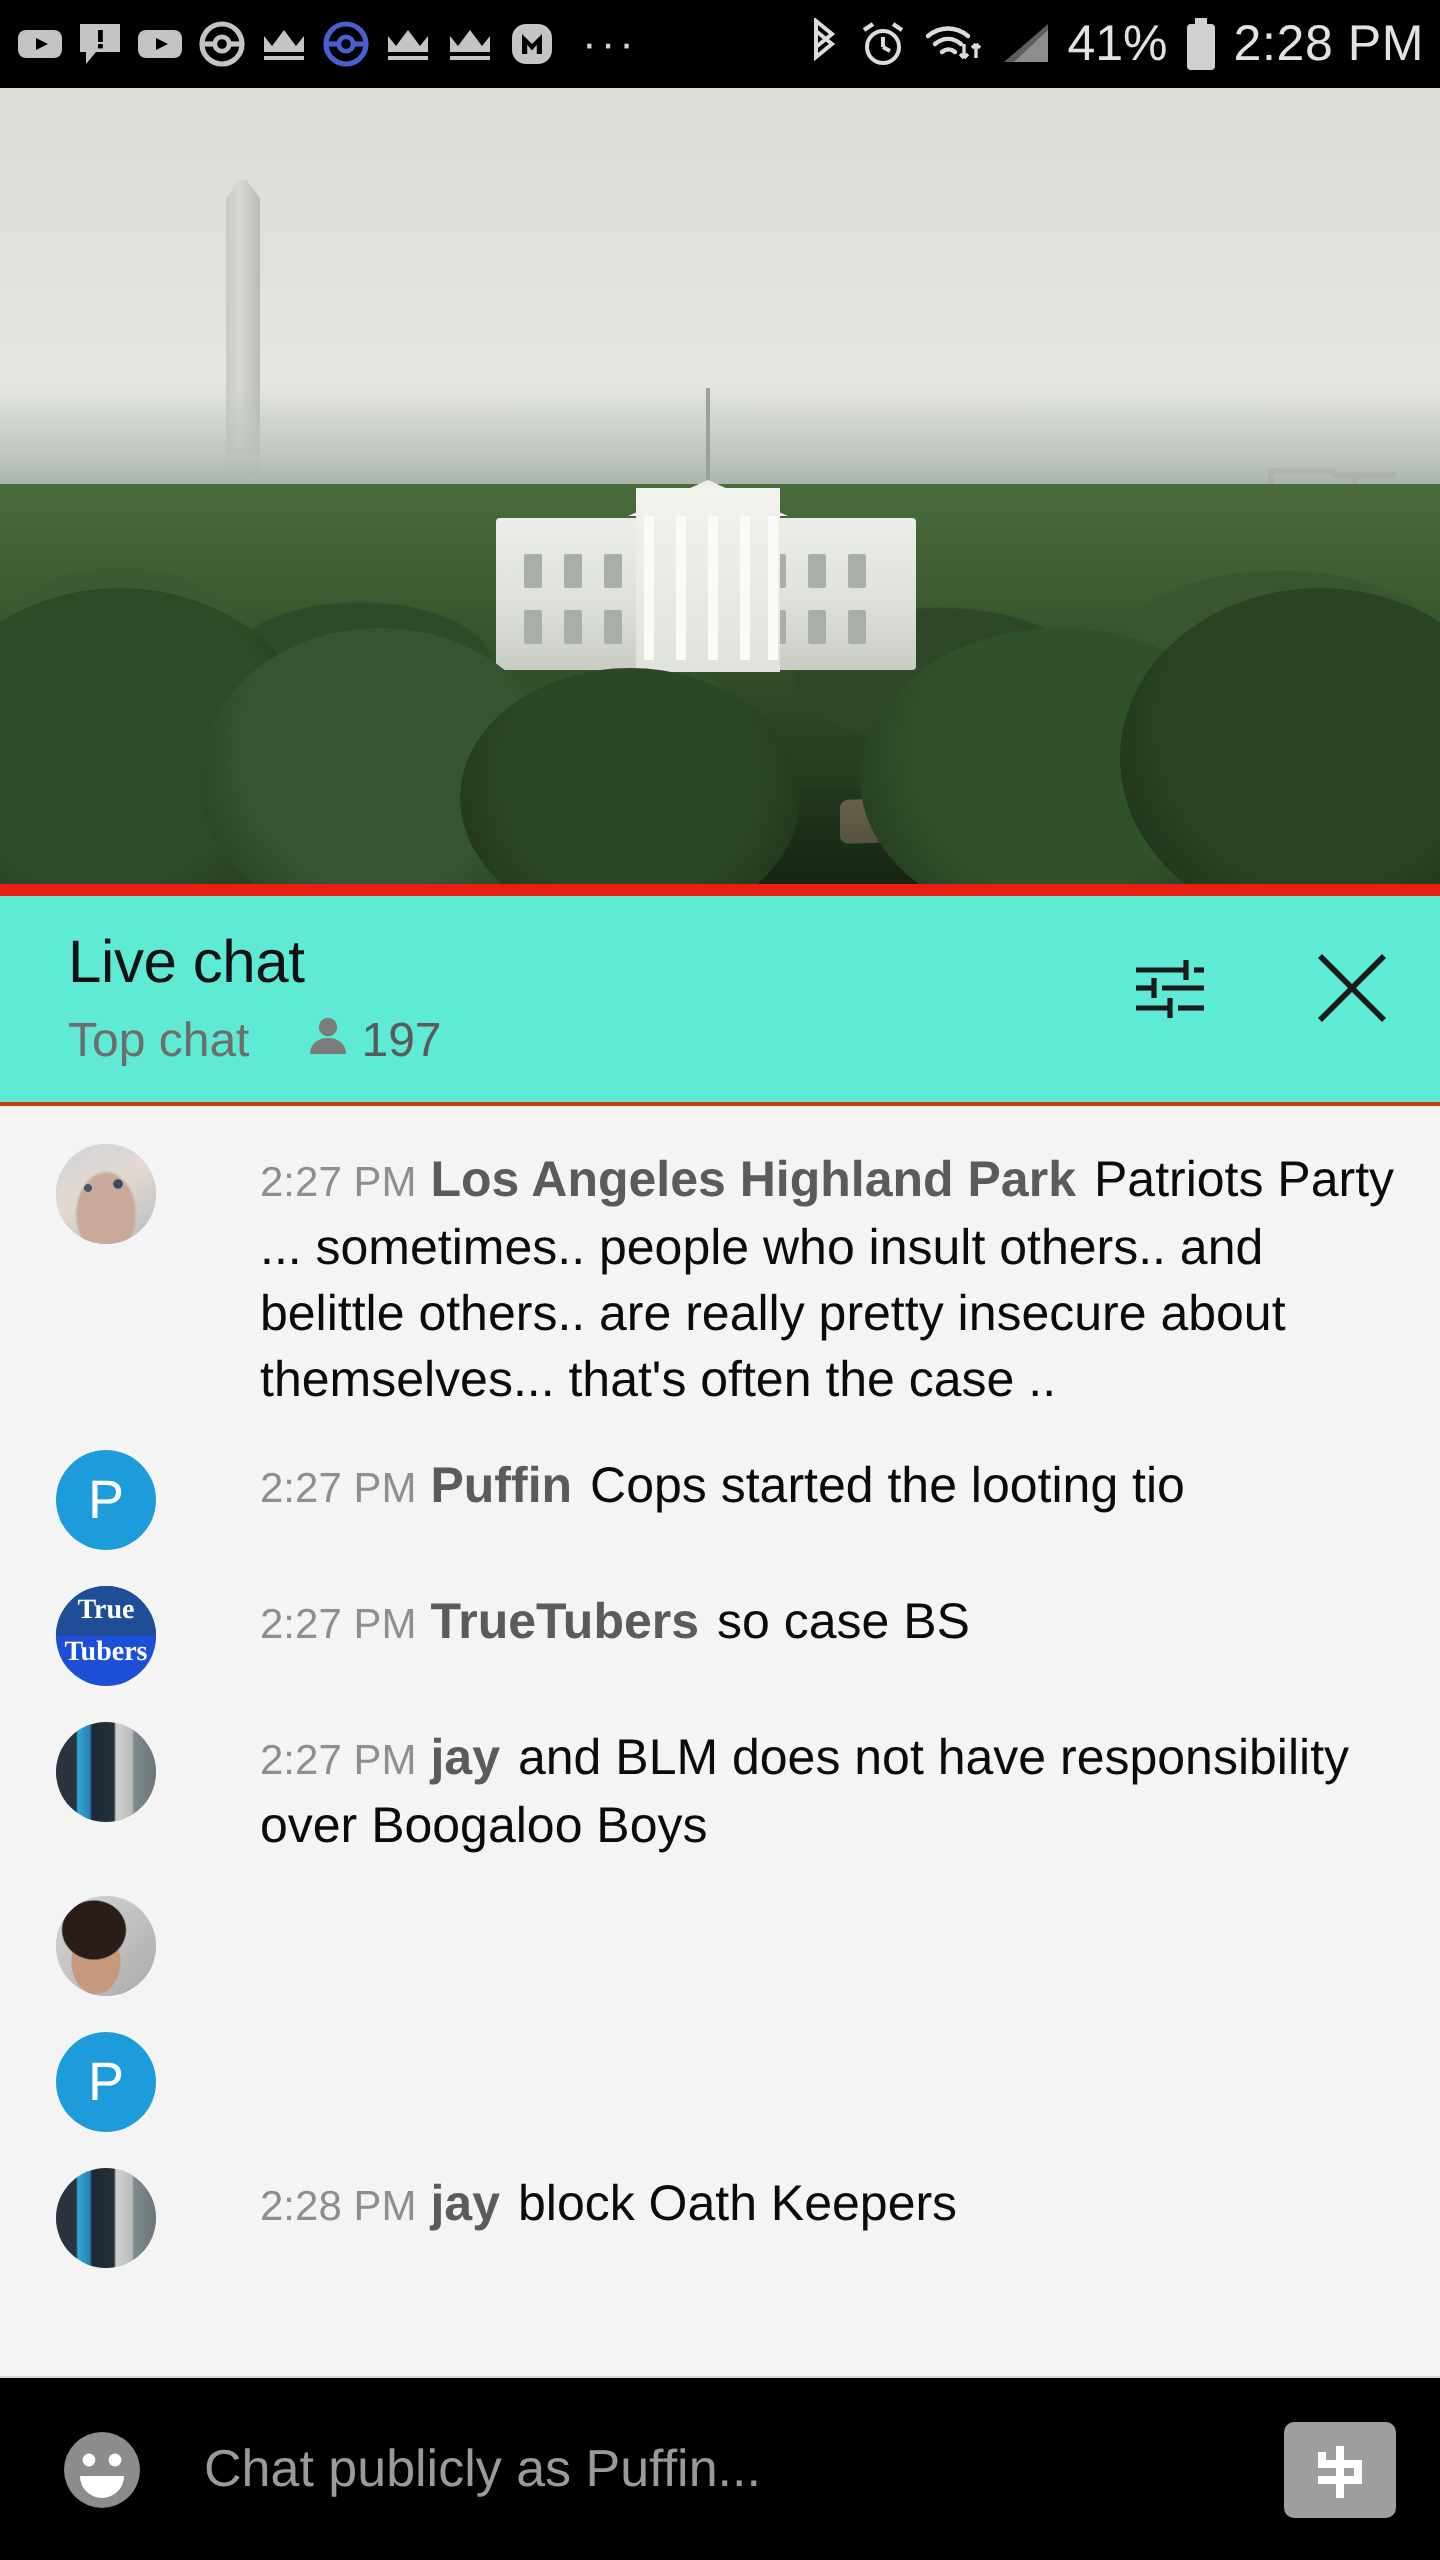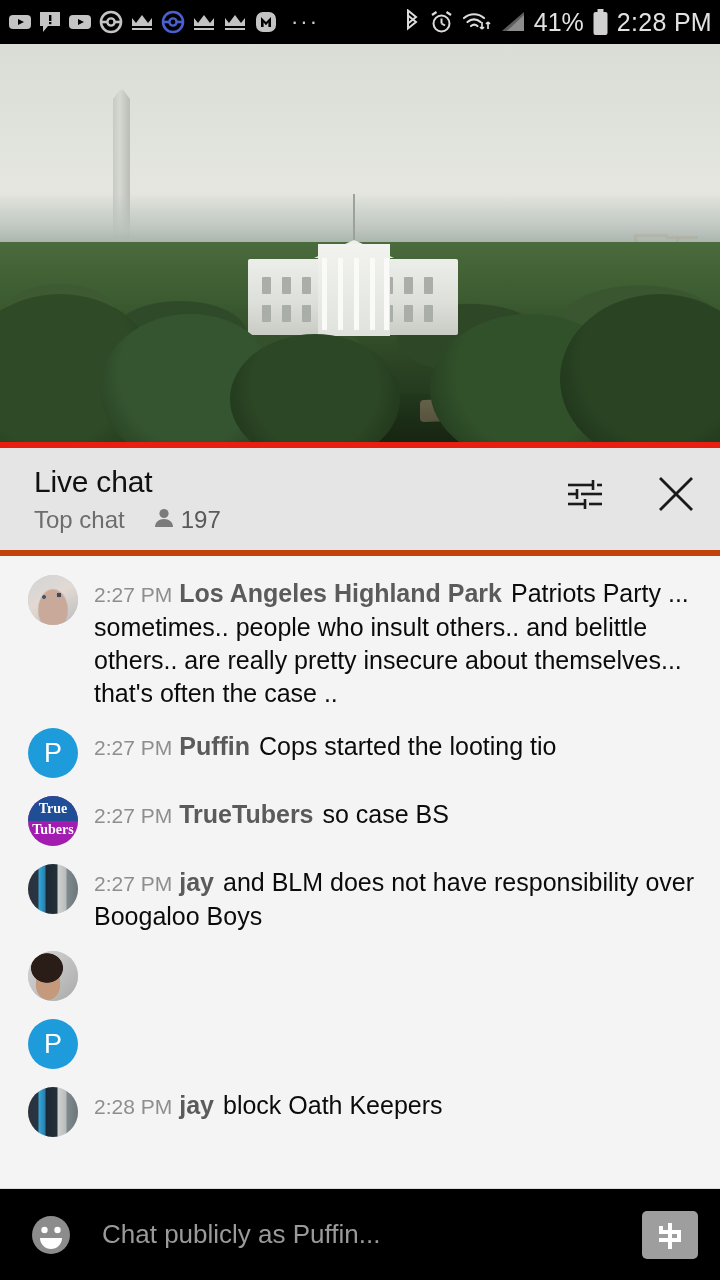--- a/index.html
+++ b/index.html
@@ -85,52 +85,52 @@
     background:linear-gradient(180deg,#7c6f58,#6a5f4b); opacity:.75;
     transform:skewY(-2deg); border-radius:4px;
   }
   .progress-bar {
     position:absolute; left:0; bottom:0; width:720px; height:6px; background:#3a1212;
   }
   .progress-fill { position:absolute; left:0; top:0; height:6px; width:720px; background:#e81e10; }
 
   
   .chat-header {
-    flex:0 0 102px; background:#e5e5e5; position:relative;
-    padding:16px 18px 16px 34px; border-bottom:6px solid #c2410c;
+    flex:0 0 102px; background:#5eead4; position:relative;
+    padding:16px 18px 16px 34px; border-bottom:2px solid #c2410c;
   }
   .chat-title { font-size:30px; color:#111; font-weight:400; line-height:36px; letter-spacing:-.2px; }
   .chat-sub { display:flex; align-items:center; margin-top:6px; }
   .chat-subtext { font-size:24px; color:#6d6d6d; }
   .viewer-wrap { display:flex; align-items:center; margin-left:28px; gap:6px; }
   .viewer-count { font-size:24px; color:#5a5a5a; }
   .hdr-actions { position:absolute; right:20px; top:22px; display:flex; align-items:center; gap:44px; }
   .hdr-btn { width:48px; height:48px; display:flex; align-items:center; justify-content:center; cursor:pointer; }
 
   
   .chat-list {
     flex:1 1 auto; background:#f4f4f4; overflow:hidden;
     padding:10px 0 6px 0;
   }
-  .msg { display:flex; padding:9px 22px 9px 28px; align-items:flex-start; }
+  .msg { display:flex; padding:9px 22px 9px 28px; align-items:flex-start;gap:36px; }
   .avatar {
     flex:0 0 50px; width:50px; height:50px; border-radius:50%;
     margin-right:16px; overflow:hidden; position:relative;
     background:#c9c9c9;
     display:flex; align-items:center; justify-content:center;
   }
   .avatar.letter { background:#1e9bda; color:#fff; font-size:27px; font-weight:400; }
   .av-cat { position:absolute; inset:0;
     background:
       radial-gradient(circle at 62% 40%, #3c4a5e 0 5%, transparent 6%),
       radial-gradient(circle at 32% 44%, #46566b 0 4%, transparent 5%),
       radial-gradient(ellipse at 50% 70%, #c9aa9a 0 40%, transparent 44%),
       linear-gradient(150deg,#cfd4d8 0%, #e3d9d2 45%, #b9bcc0 100%);
   }
-  .av-true { position:absolute; inset:0; background:#a21caf; }
+  .av-true { position:absolute; inset:0; background:#1d4ed8; }
   .av-true .tt-top { position:absolute; left:0; top:0; width:100%; height:50%; background:#1f4e96; }
   .av-true .tt-t1 { position:absolute; left:0; top:5px; width:100%; text-align:center;
       font-size:14px; color:#fff; font-weight:bold; font-family:"Liberation Serif", serif; }
   .av-true .tt-t2 { position:absolute; left:0; top:26px; width:100%; text-align:center;
       font-size:14px; color:#fff; font-weight:bold; font-family:"Liberation Serif", serif; }
   .av-jay { position:absolute; inset:0;
     background:
       linear-gradient(90deg, #2a3340 0%, #2a3340 20%, #2fa8d8 22%, #2b7fae 34%, #1c2a33 36%, #243039 58%, #cfd2d0 60%, #b9bcba 76%, #7e8a8e 78%, #6d7679 100%);
   }
   .av-nishant { position:absolute; inset:0;

